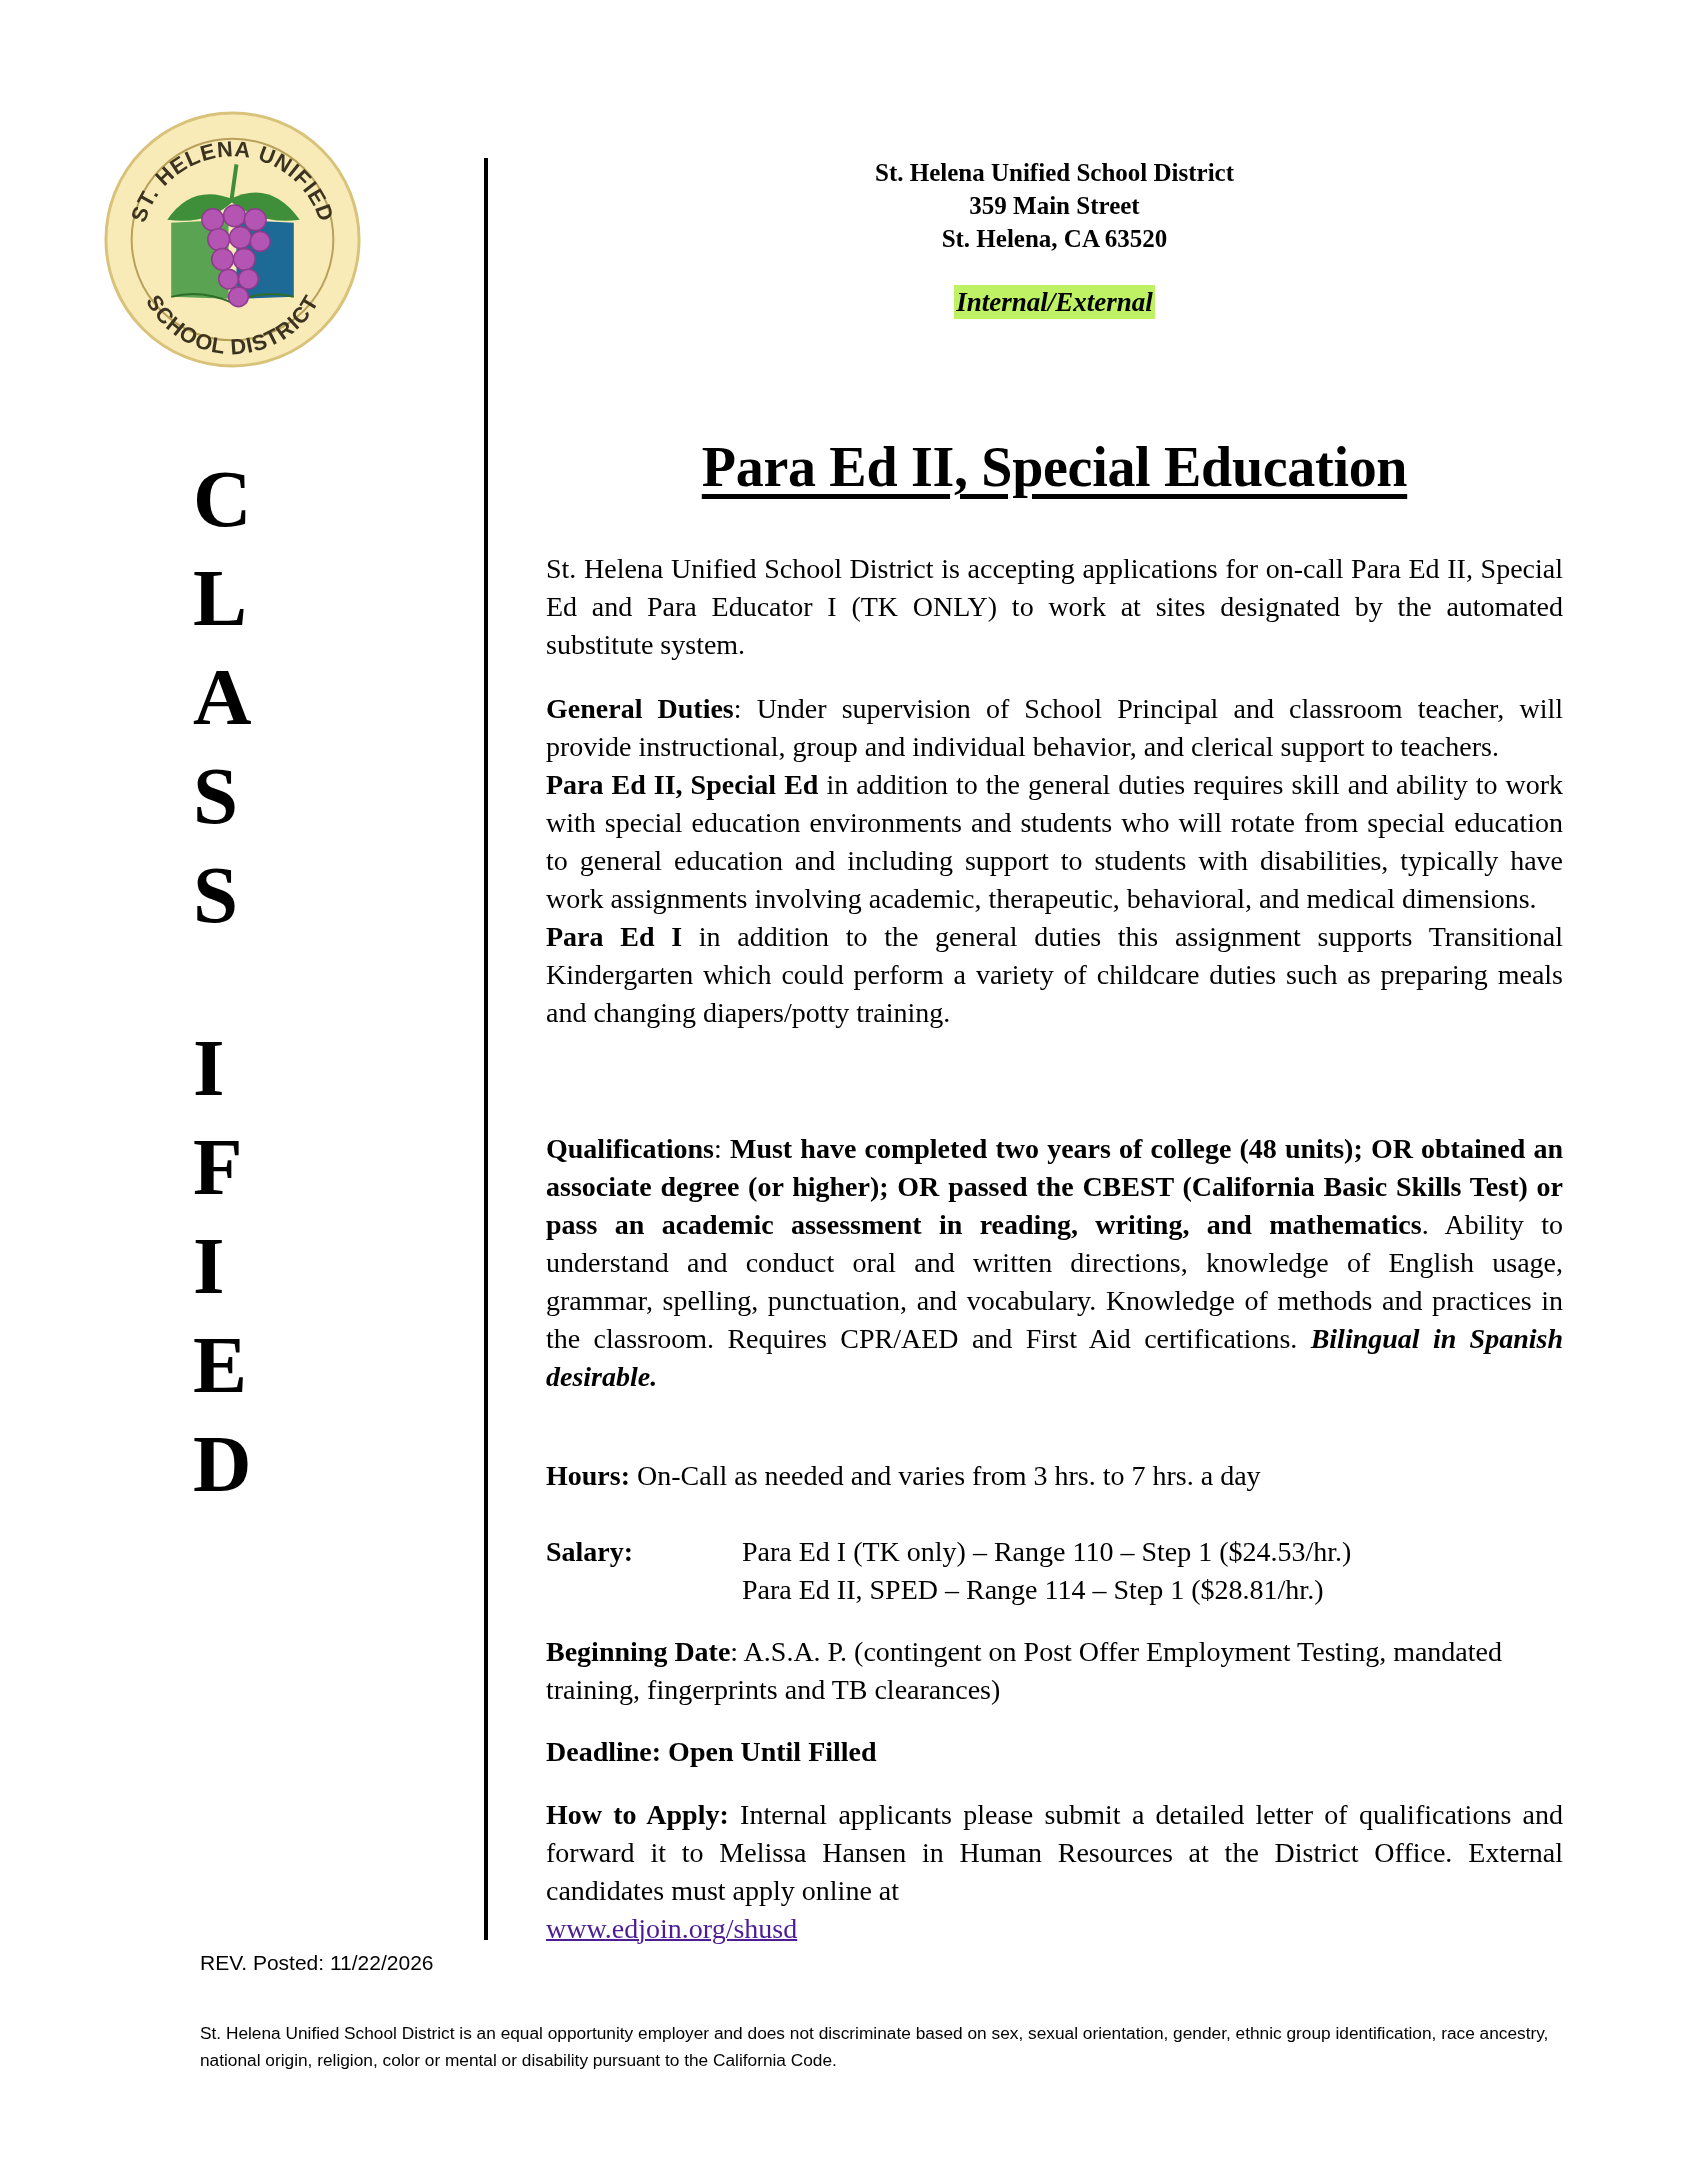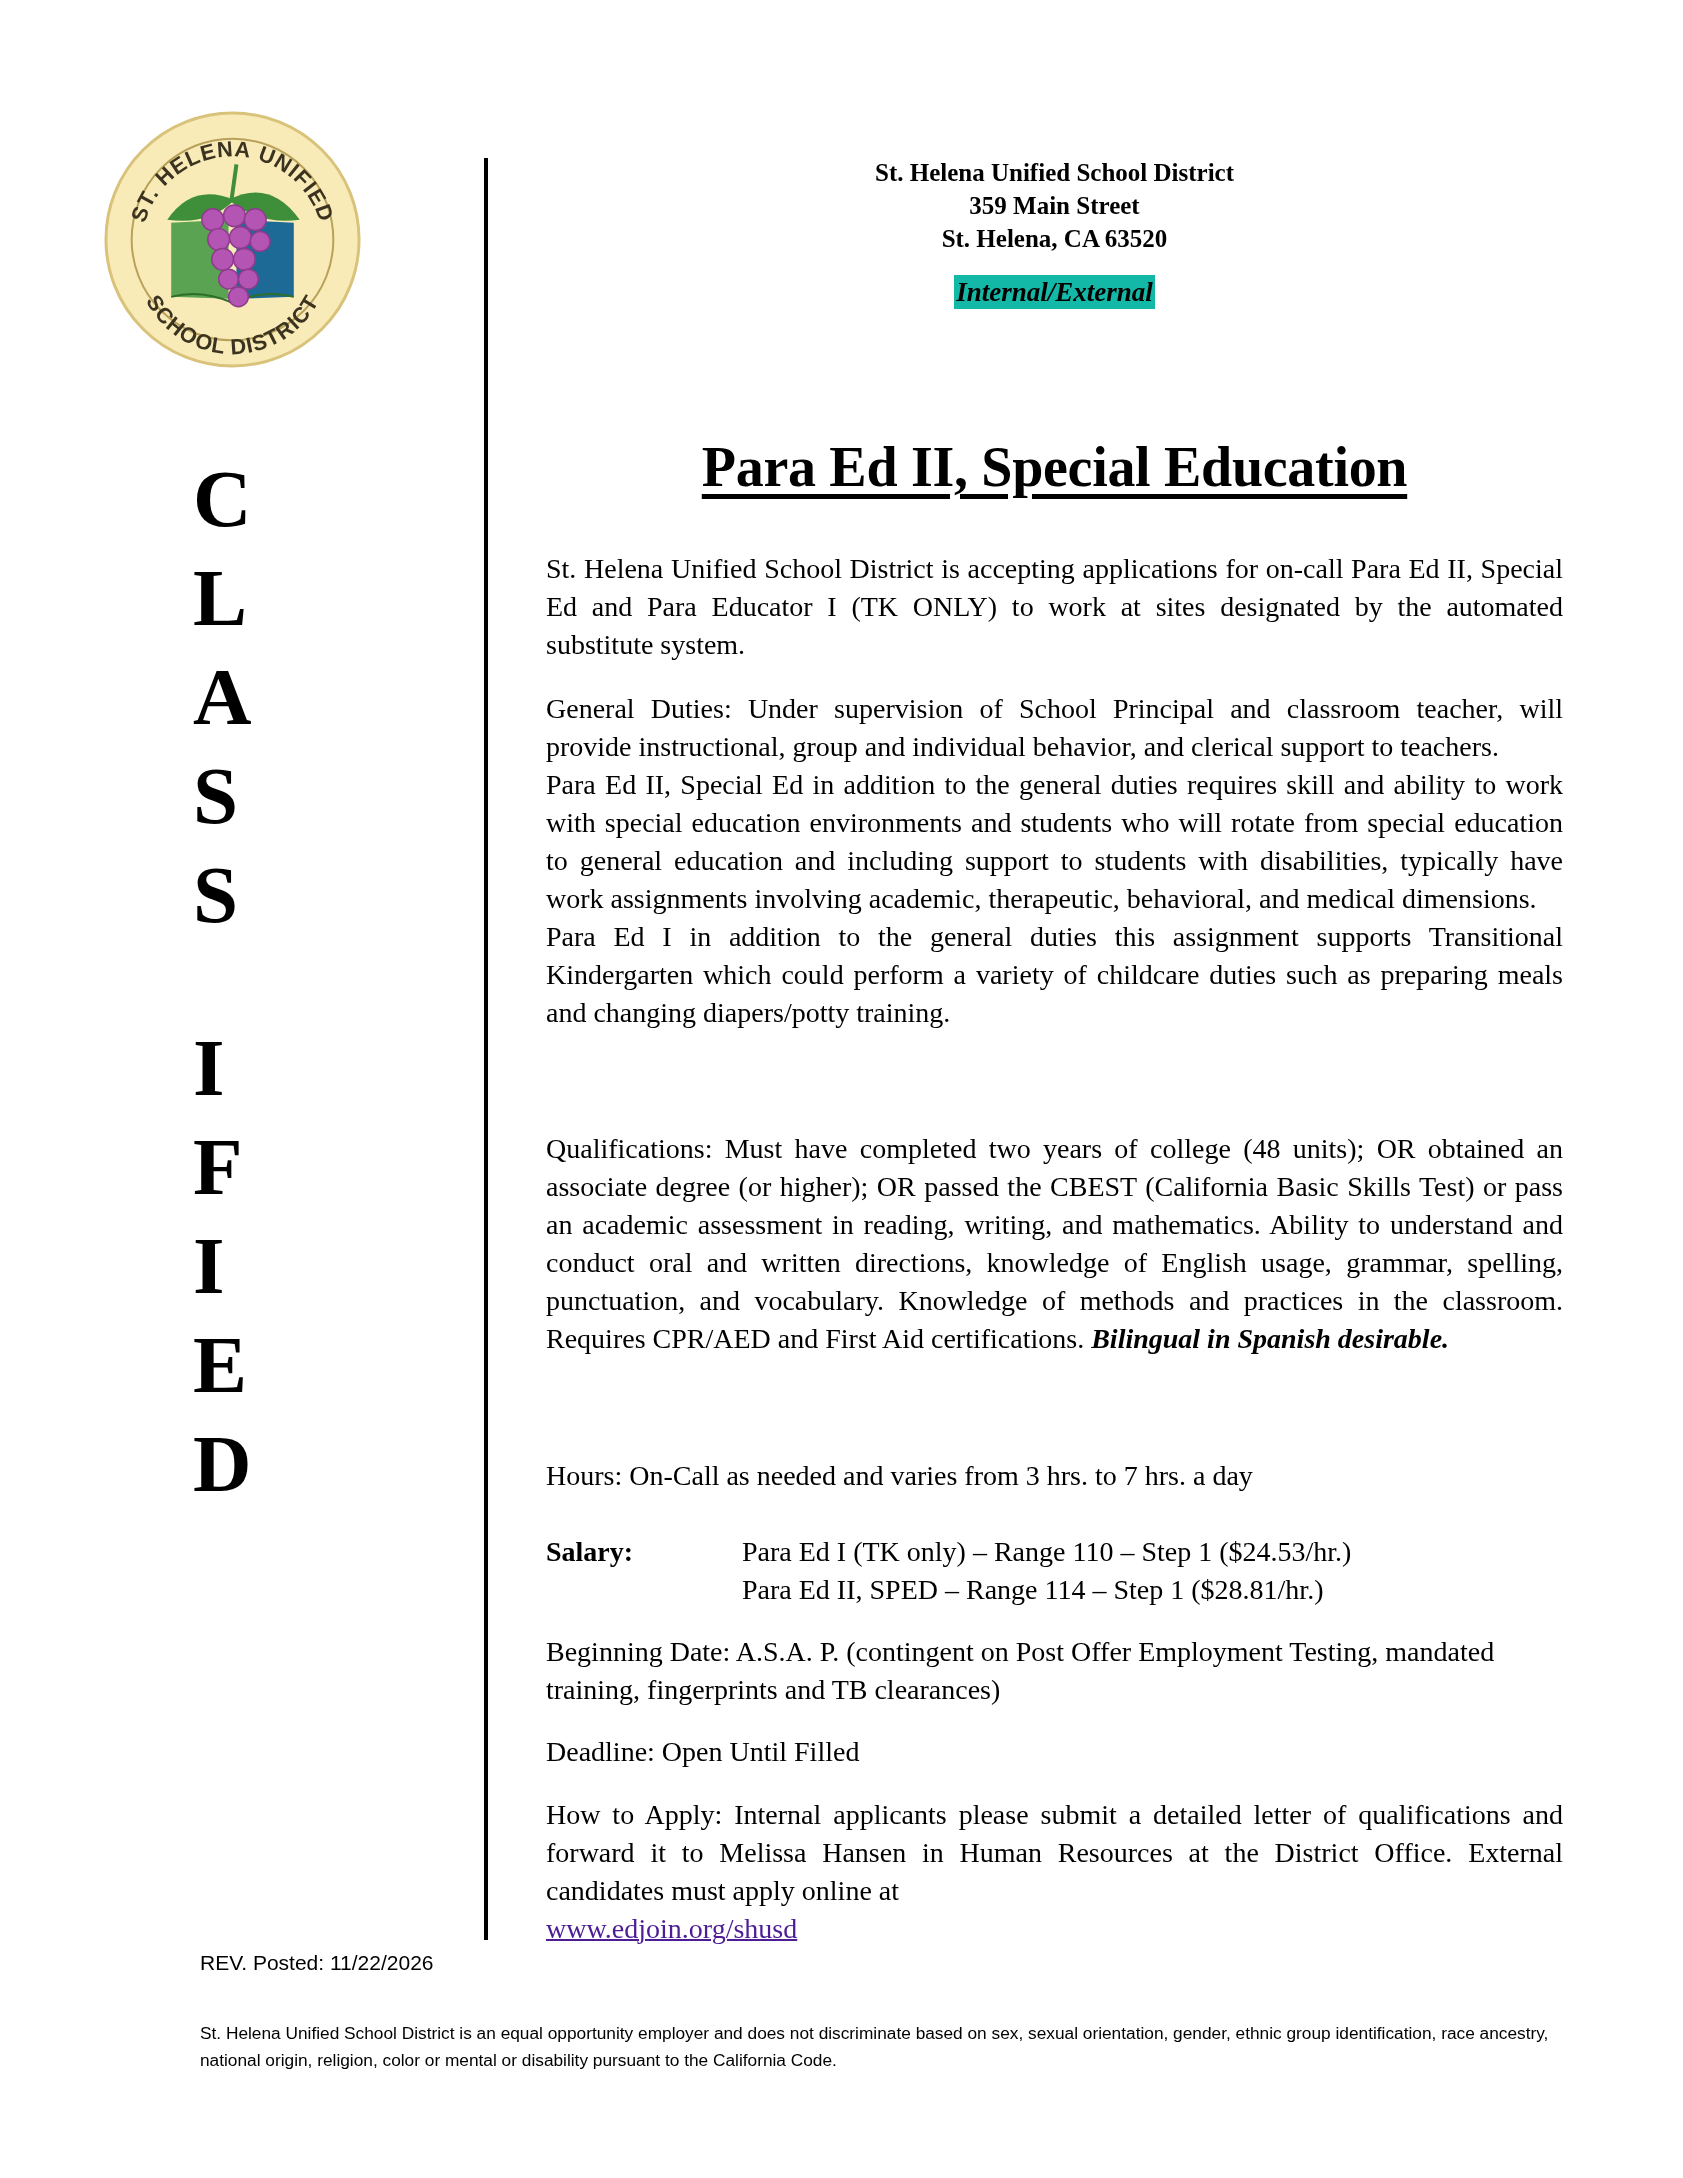--- a/index.html
+++ b/index.html
@@ -8,28 +8,28 @@
   .logo { position: absolute; left: 102px; top: 109px; width: 261px; height: 261px; }
 
   .divider { position: absolute; left: 484px; top: 158px; width: 4px; height: 1782px; background: #000; }
 
   .classified { position: absolute; left: 193px; top: 450px; width: 89px; margin: 0; padding: 0; list-style: none; }
   .classified li { font-family: "Liberation Serif", serif; font-weight: bold; font-size: 81px; line-height: 99px; height: 99px; text-align: left; }
   .classified li.gap { height: 99px; }
 
   .header { position: absolute; left: 546px; width: 1017px; top: 156px; text-align: center; font-weight: bold; font-size: 25px; line-height: 33px; }
   .badge-wrap { position: absolute; left: 546px; width: 1017px; top: 275px; text-align: center; }
-  .badge { display: inline-block; background: #14b8a6; font-weight: bold; font-style: italic; font-size: 27px; line-height: 34px; padding: 0 2px; }
+  .badge { display: inline-block; background: #bef264; font-weight: bold; font-style: italic; font-size: 27px; line-height: 34px; padding: 0 2px; margin-top: 10px; }
 
   .title { position: absolute; left: 546px; width: 1017px; top: 368px; text-align: center; font-weight: bold; font-size: 56px; line-height: 66px; margin: 0; letter-spacing: -0.3px; }
   .title span { text-decoration: underline; text-decoration-thickness: 5px; text-underline-offset: 8px; }
 
   .body { position: absolute; left: 546px; width: 1017px; font-size: 28px; line-height: 38px; text-align: justify; }
   .body p { margin: 0; }
-  .b { font-weight: normal; }
+  .b { font-weight: bold; }
   .bi { font-weight: bold; font-style: italic; }
 
   #intro { top: 550px; }
   #duties { top: 690px; }
   #quals { top: 1130px; }
   #hours { top: 1457px; }
   #salary { top: 1533px; }
   #salary .lbl { position: absolute; left: 0; top: 0; font-weight: bold; }
   #salary .lines { position: absolute; left: 196px; top: 0; white-space: nowrap; }
   #begin { top: 1633px; }

